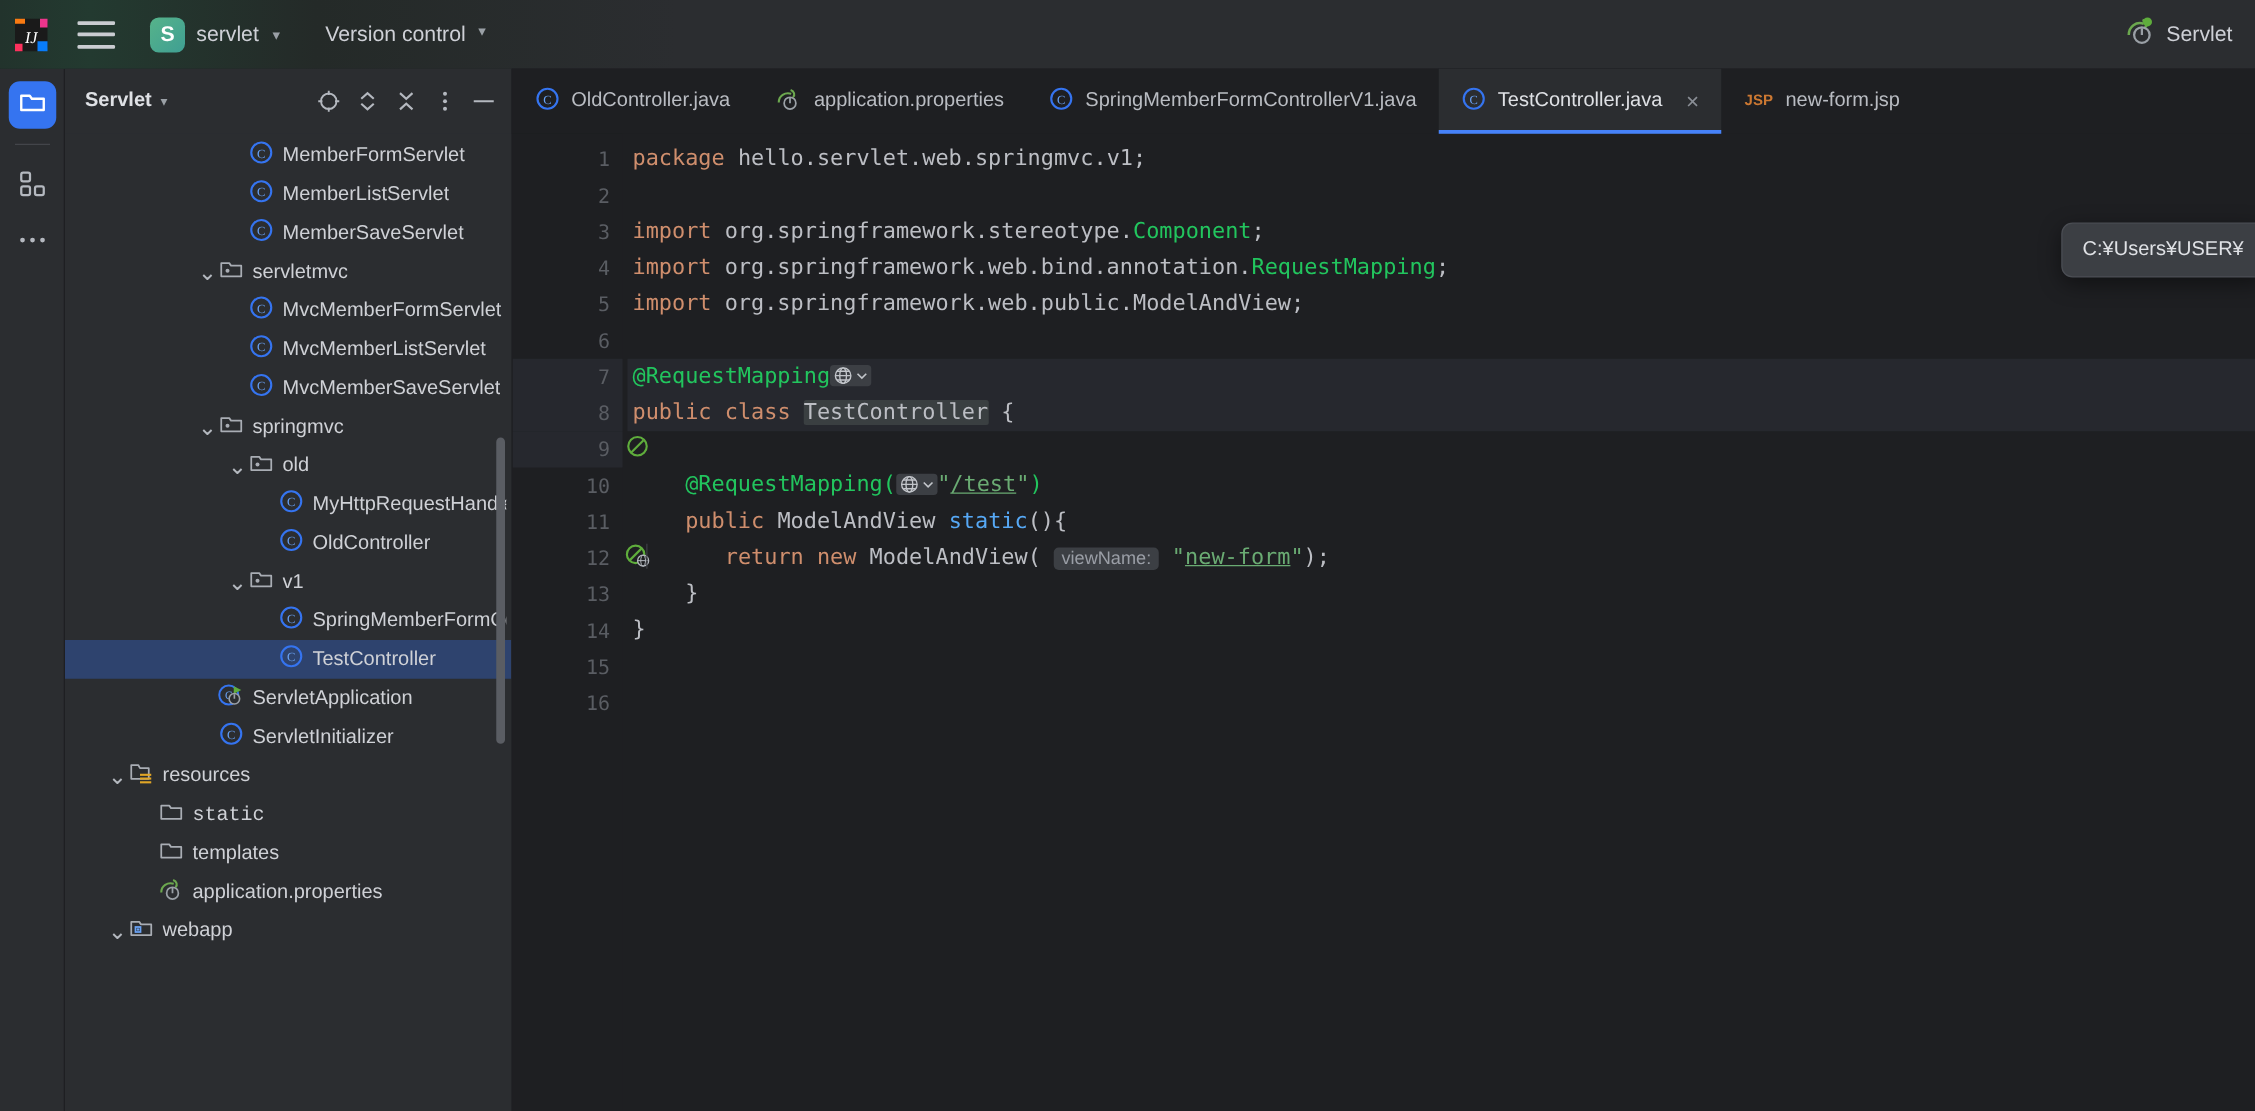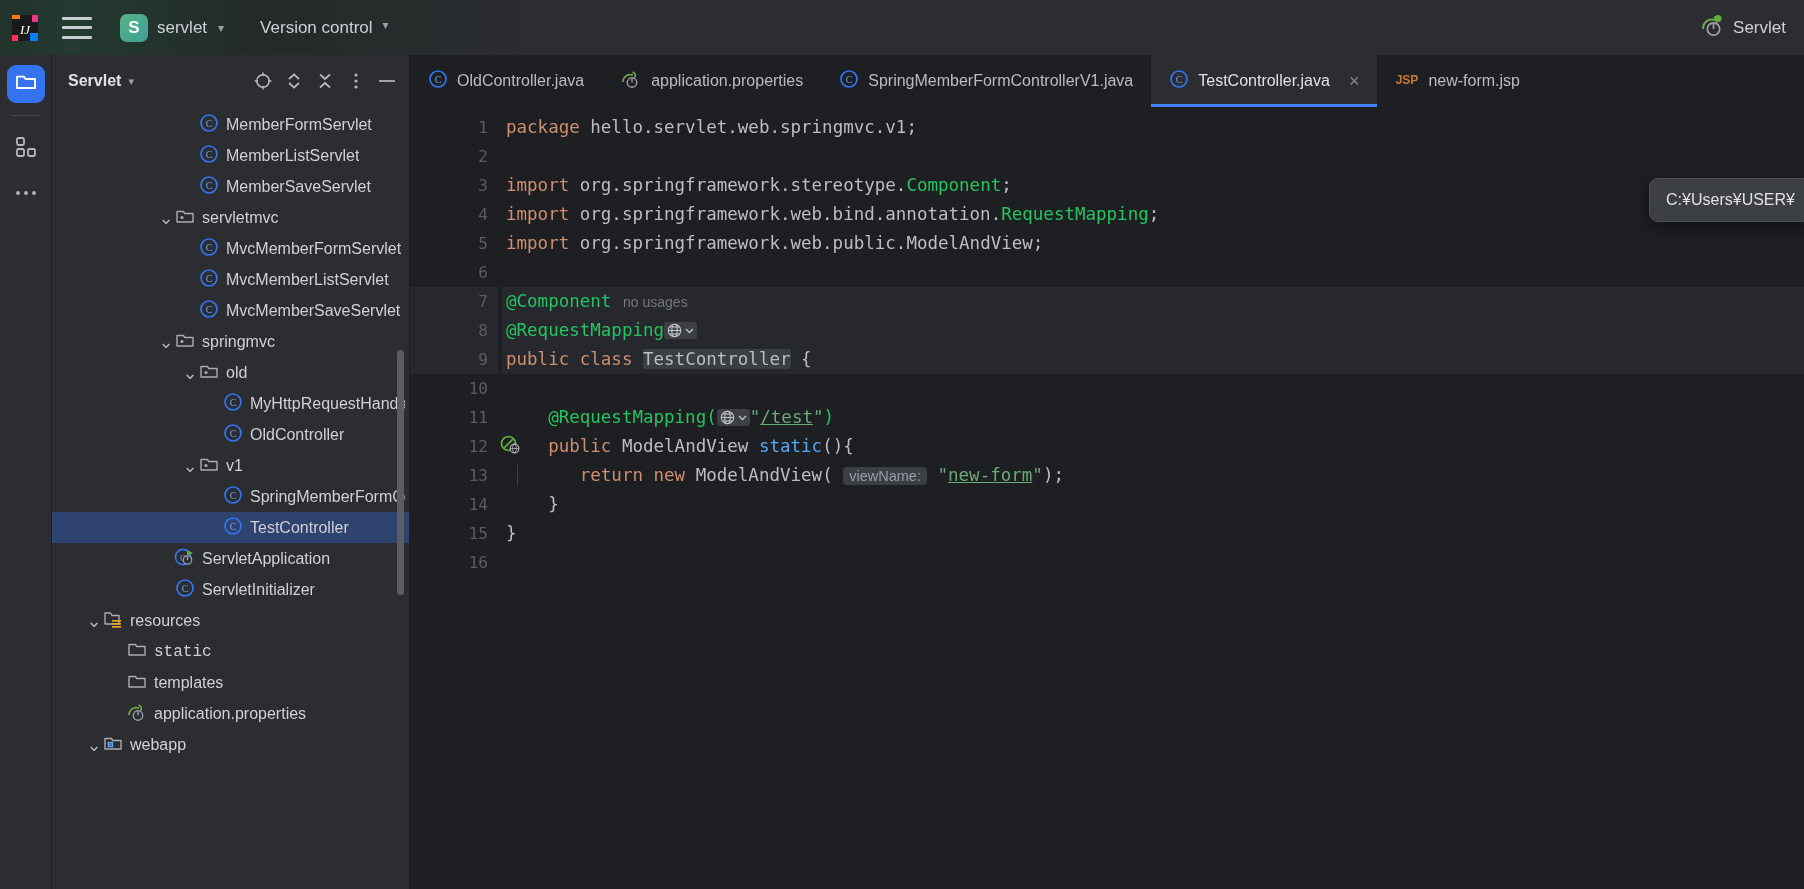--- a/index.html
+++ b/index.html
@@ -590,21 +590,20 @@
             </div>
           </div>
 
         <div class="code">
           <div class="cline"><span class="kw">package</span><span class="pl"> hello.servlet.web.springmvc.v1;</span></div>
           <div class="cline"></div>
           <div class="cline"><span class="kw">import</span><span class="pl"> org.springframework.stereotype.</span><span class="ann">Component</span><span class="pl">;</span></div>
           <div class="cline"><span class="kw">import</span><span class="pl"> org.springframework.web.bind.annotation.</span><span class="ann">RequestMapping</span><span class="pl">;</span></div>
           <div class="cline"><span class="kw">import</span><span class="pl"> org.springframework.web.public.</span><span class="pl">ModelAndView</span><span class="pl">;</span></div>
           <div class="cline"></div>
-          <div class="cline hl"><span class="ann">@Component</span><span class="usage">&nbsp;&nbsp;&nbsp;<span>no usages</span></span></div>
           <div class="cline hl"><span class="ann">@RequestMapping</span><span class="globe-chip"><svg width="17" height="17" viewBox="0 0 17 17" fill="none" stroke="#c2c5ca" stroke-width="1.1">
                   <circle cx="8.5" cy="8.5" r="6.2"></circle>
                   <ellipse cx="8.5" cy="8.5" rx="2.7" ry="6.2"></ellipse>
                   <line x1="2.3" y1="8.5" x2="14.7" y2="8.5"></line>
                   <line x1="3.6" y1="5" x2="13.4" y2="5"></line>
                   <line x1="3.6" y1="12" x2="13.4" y2="12"></line>
                 </svg><svg width="11" height="11" viewBox="0 0 11 11" fill="none" stroke="#c2c5ca" stroke-width="1.3">
                   <polyline points="2,4 5.5,7.5 9,4"></polyline>
                 </svg></span></div>
           <div class="cline hl"><span class="kw">public</span> <span class="kw">class</span> <span class="cls ident-hl">TestController</span> <span class="pl">{</span></div>

